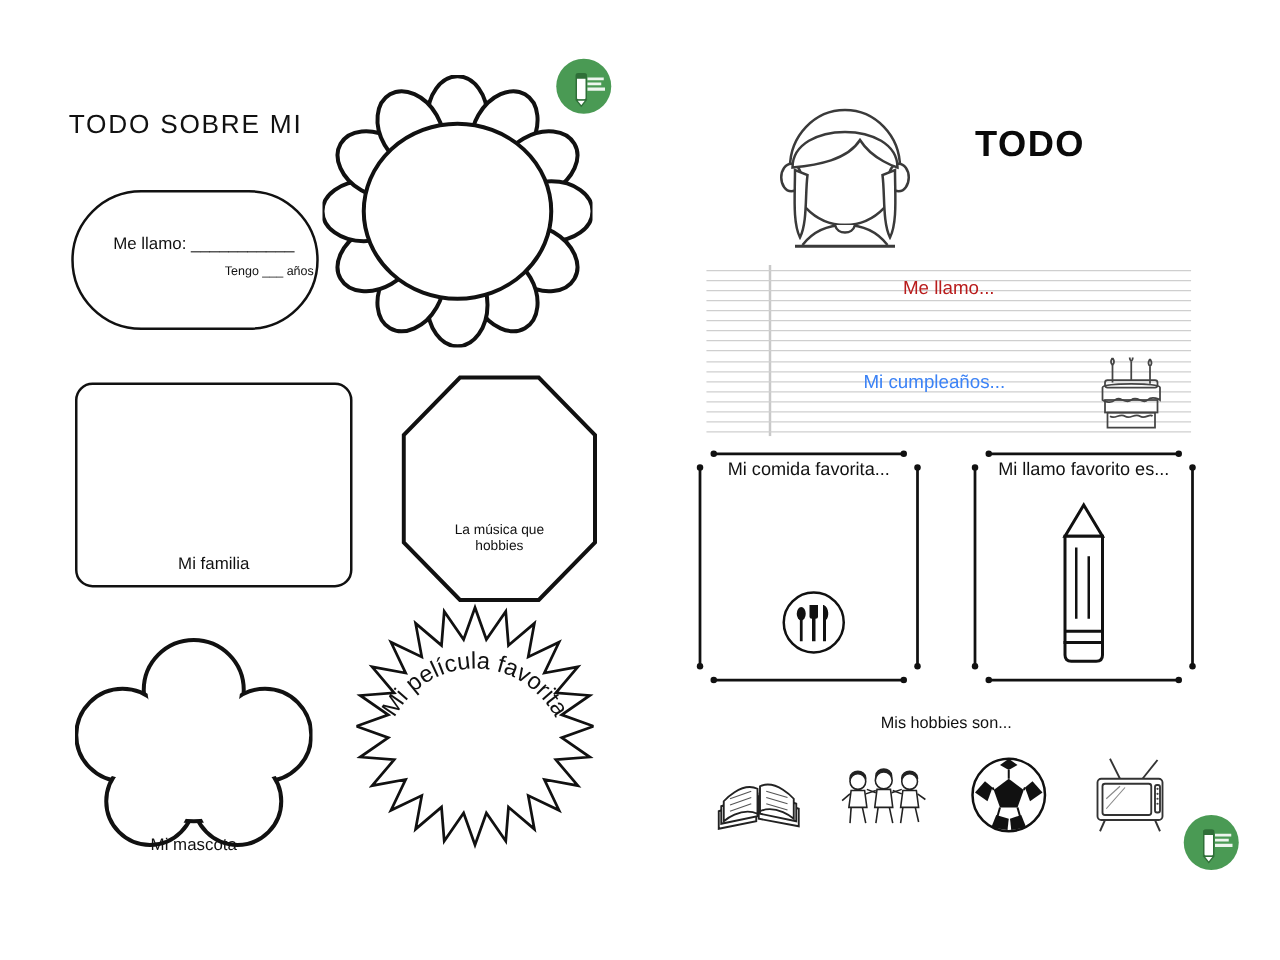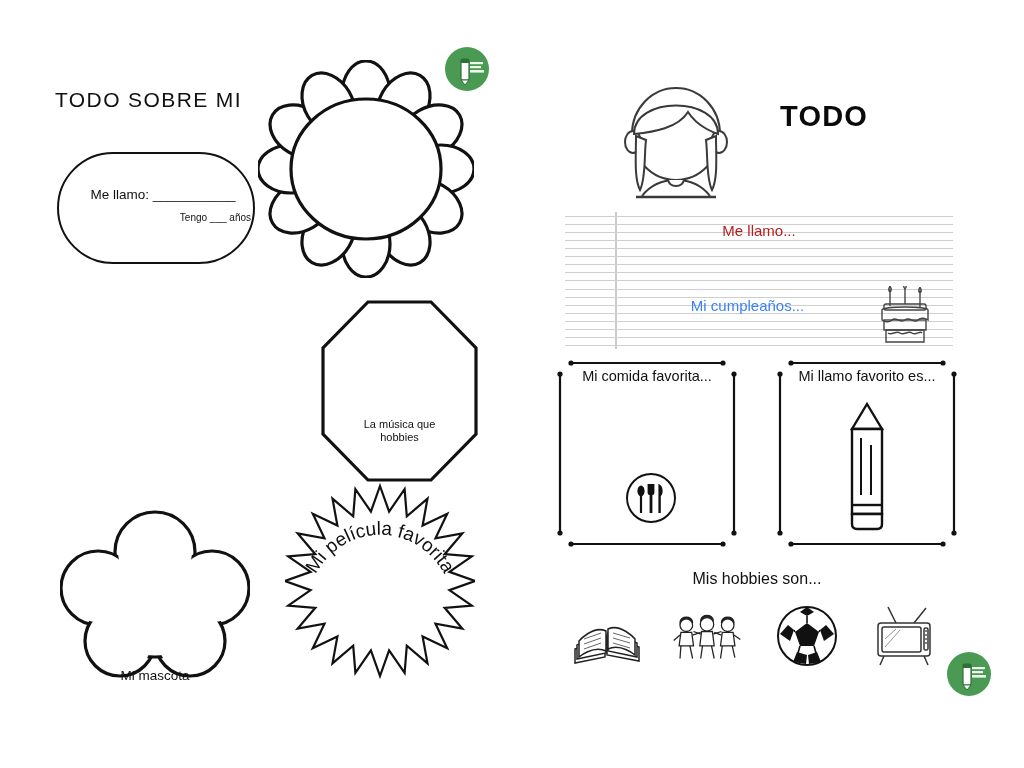--- a/index.html
+++ b/index.html
@@ -214,21 +214,21 @@
   }
   #plate-icon { left: 68px; top: 112px; width: 52px; height: 52px; }
   #pencil-icon { left: 66px; top: 40px; width: 48px; height: 132px; }
 
   
   #hobbies-title {
     position: absolute;
     left: 557px; top: 570px;
     width: 400px;
     text-align: center;
-    font-size: 16px;
+    font-size: 13px;
     color: #111;
   }
   #hobbies-row {
     position: absolute;
     left: 557px; top: 600px;
     width: 400px; height: 72px;
     display: flex;
     align-items: center;
     justify-content: space-around;
   }
@@ -287,20 +287,23 @@
           <ellipse cx="108" cy="34" rx="24" ry="33" transform="rotate(240 108 109)"></ellipse>
           <ellipse cx="108" cy="34" rx="24" ry="33" transform="rotate(270 108 109)"></ellipse>
           <ellipse cx="108" cy="34" rx="24" ry="33" transform="rotate(300 108 109)"></ellipse>
           <ellipse cx="108" cy="34" rx="24" ry="33" transform="rotate(330 108 109)"></ellipse>
 
           <ellipse cx="108" cy="109" rx="75" ry="70"></ellipse>
         </g>
       </svg>
     </div>
 
+    <div id="family-box">
+      <div id="family-label">Mi familia</div>
+    </div>
 
     <div id="music-octagon">
       <svg viewBox="0 0 157 182" width="157" height="182" aria-hidden="true">
         <polygon points="47,2 110,2 155,48 155,134 110,180 47,180 2,134 2,48" fill="#ffffff" stroke="#111111" stroke-width="3.2" stroke-linejoin="miter"></polygon>
       </svg>
       <div id="music-label">
         <span>La música que</span><br>
         <span>hobbies</span>
       </div>
     </div>

